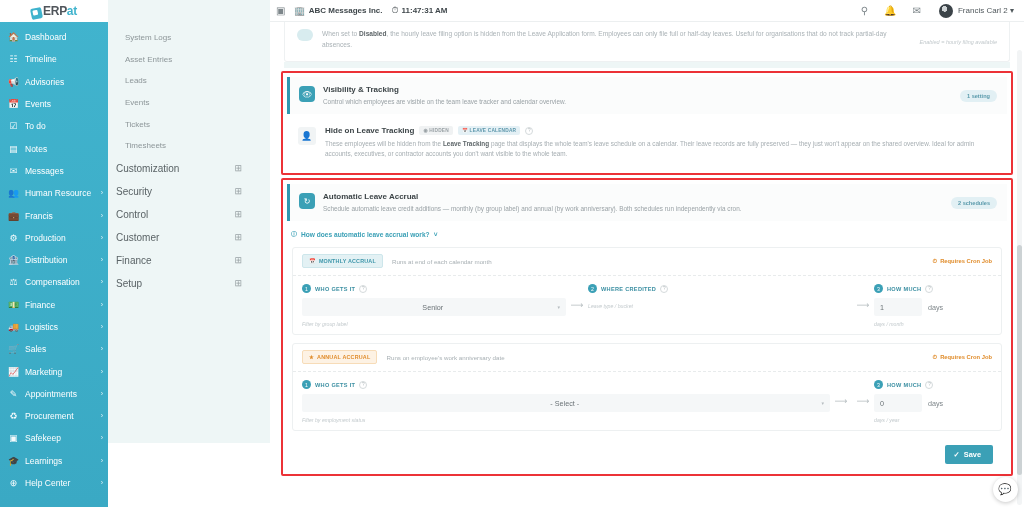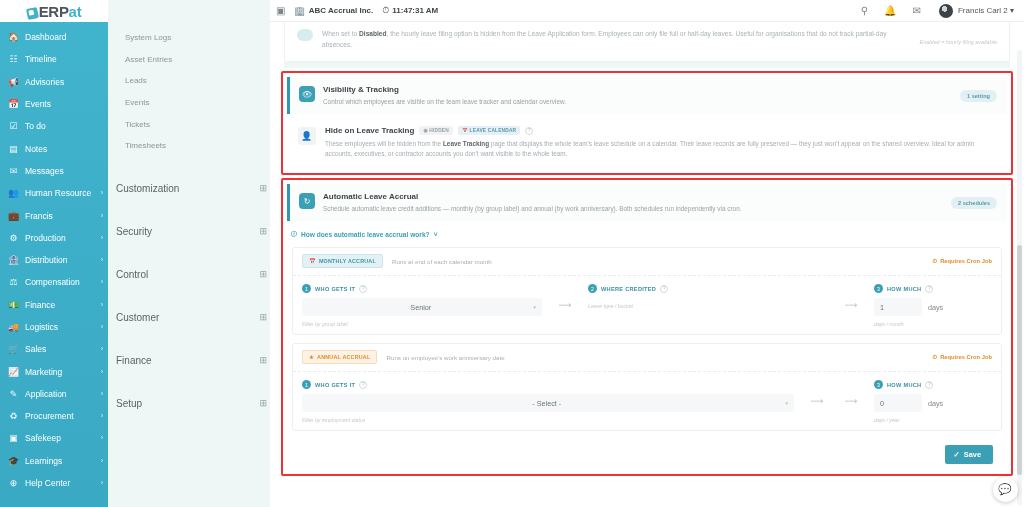--- a/index.html
+++ b/index.html
@@ -17,21 +17,21 @@
     background: #3fb3cd;
     background: linear-gradient(180deg,#41b4ce 0%,#3aa9c4 100%);
     flex: 0 0 108px;
     position: relative;
     overflow: hidden;
   }
   .logo-bar {
     height: 22px; background: #ffffff;
     display: flex; align-items: center; justify-content: center;
   }
-  .logo-txt { font-size: 15px; font-weight: bold; letter-spacing: -.3px; }
+  .logo-txt { font-size: 12px; font-weight: bold; letter-spacing: -.3px; }
   .logo-erp { color: #50555b; }
   .logo-at { color: #3fb3cd; }
   .logo-mark {
     display: inline-block; width: 11px; height: 11px;
     background: #3fb3cd; border-radius: 2px;
     margin-right: 1px; position: relative; top: 2px;
     transform: rotate(-12deg);
   }
   .logo-mark::after {
     content: ''; position: absolute; left: 2px; top: 2px;
@@ -53,35 +53,34 @@
   }
   .nav-item .lbl { flex: 1; }
   .nav-item .car {
     font-size: 7px; opacity: .85; margin-left: 2px;
   }
 
   
   .subnav {
     width: 162px; flex: 0 0 162px;
     background: #eef6f6;
-    height: 507px;
+    height: 443px;
     padding-top: 27px;
     position: relative;
   }
   .sub-link {
     font-size: 8px; color: #8d9699;
     padding: 6.3px 0 6.3px 17px;
     cursor: pointer;
   }
   .sub-head {
     font-size: 10px; color: #5a6366;
-    padding: 6px 3px 6px 8px;
+    padding: 6px 28px 6px 8px;
     display: flex; align-items: center; justify-content: space-between;
     cursor: pointer;
-    margin-top: 20px;
   }
   .sub-head .plus { font-size: 9px; color: #9aa3a6; }
 
   
   .main {
     flex: 1; height: 507px; background: #ffffff;
     position: relative; overflow: hidden;
   }
   .topbar {
     height: 22px; background: #ffffff;
@@ -245,21 +244,21 @@
   }
   .tag-monthly { background: #e3f1f4; color: #3d96aa; border: 1px solid #cde6eb; }
   .tag-annual { background: #fdf2e4; color: #e08c2b; border: 1px solid #f7dcb8; }
   .accr-note { font-size: 6.2px; color: #a8b0b4; margin-left: 9px; }
   .accr-cron {
     margin-left: auto; font-size: 5.8px; font-weight: bold;
     color: #e08c2b; display: flex; align-items: center; gap: 3px;
   }
   .accr-row {
     display: flex; align-items: flex-start;
-    padding: 8px 9px 7px 9px; gap: 12px;
+    padding: 8px 9px 7px 9px; gap: 0;
   }
   .grp { display: flex; flex-direction: column; }
   .grp-who { flex: 1 1 0; min-width: 0; }
   .grp-where { flex: 1 1 0; min-width: 0; }
   .grp-how { flex: 0 0 118px; }
   .grp-lbl {
     display: flex; align-items: center; gap: 4px; margin-bottom: 5px;
   }
   .step {
     width: 9px; height: 9px; border-radius: 50%;
@@ -393,21 +392,21 @@
           <span class="lbl">Sales</span>
           <span class="car">›</span>
         </div>
         <div class="nav-item">
           <span class="ic">📈</span>
           <span class="lbl">Marketing</span>
           <span class="car">›</span>
         </div>
         <div class="nav-item">
           <span class="ic">✎</span>
-          <span class="lbl">Application</span>
+          <span class="lbl">Appointments</span>
           <span class="car">›</span>
         </div>
         <div class="nav-item">
           <span class="ic">♻</span>
           <span class="lbl">Procurement</span>
           <span class="car">›</span>
         </div>
         <div class="nav-item">
           <span class="ic">▣</span>
           <span class="lbl">Safekeep</span>
@@ -462,21 +461,21 @@
         </div>
       </div>
   </div>
 
   <main class="main">
 
     <div class="topbar">
       <span class="menu-ic">▣</span>
       <span class="company">
         <span class="bld">🏢</span>
-        <span>ABC Accrual Inc.</span>
+        <span>ABC Messages Inc.</span>
       </span>
       <span class="clock">
         <span class="cic">⏱</span>
         <span>11:47:31 AM</span>
       </span>
       <span class="spacer"></span>
       <span class="t-ic">⚲</span>
       <span class="t-ic">🔔</span>
       <span class="t-ic">✉</span>
       <span class="avatar"></span>

